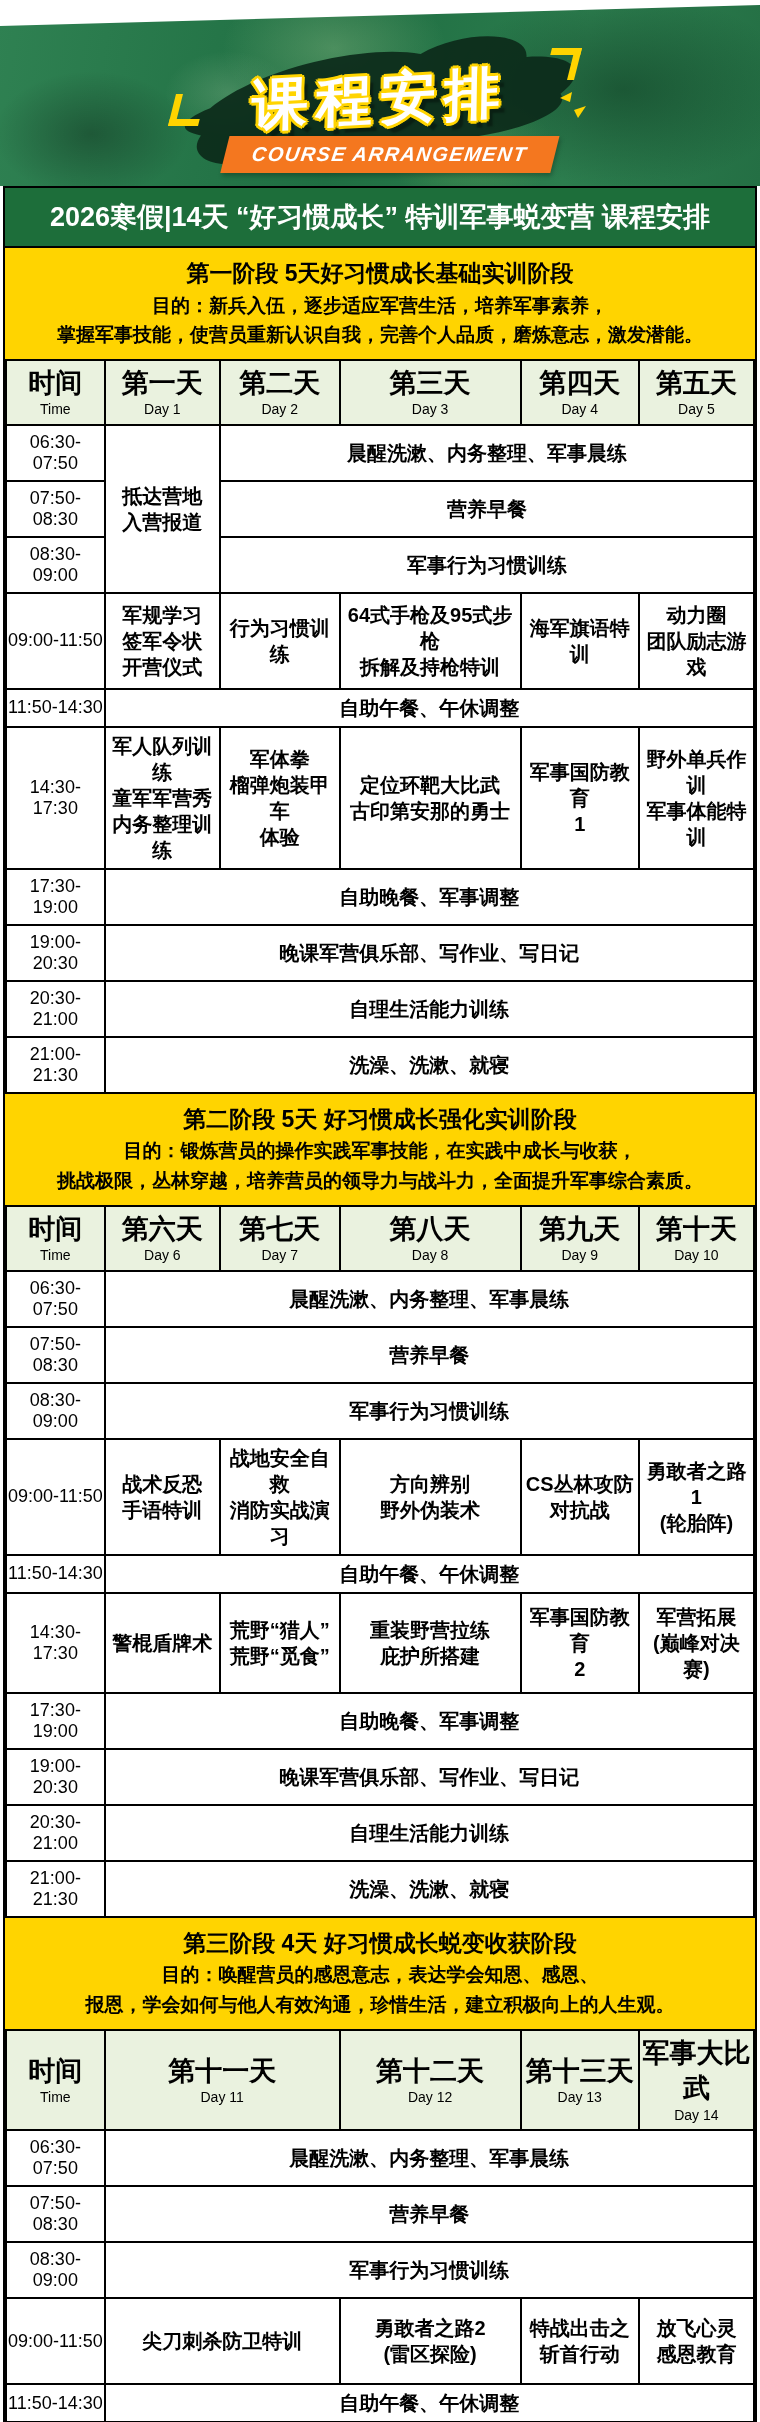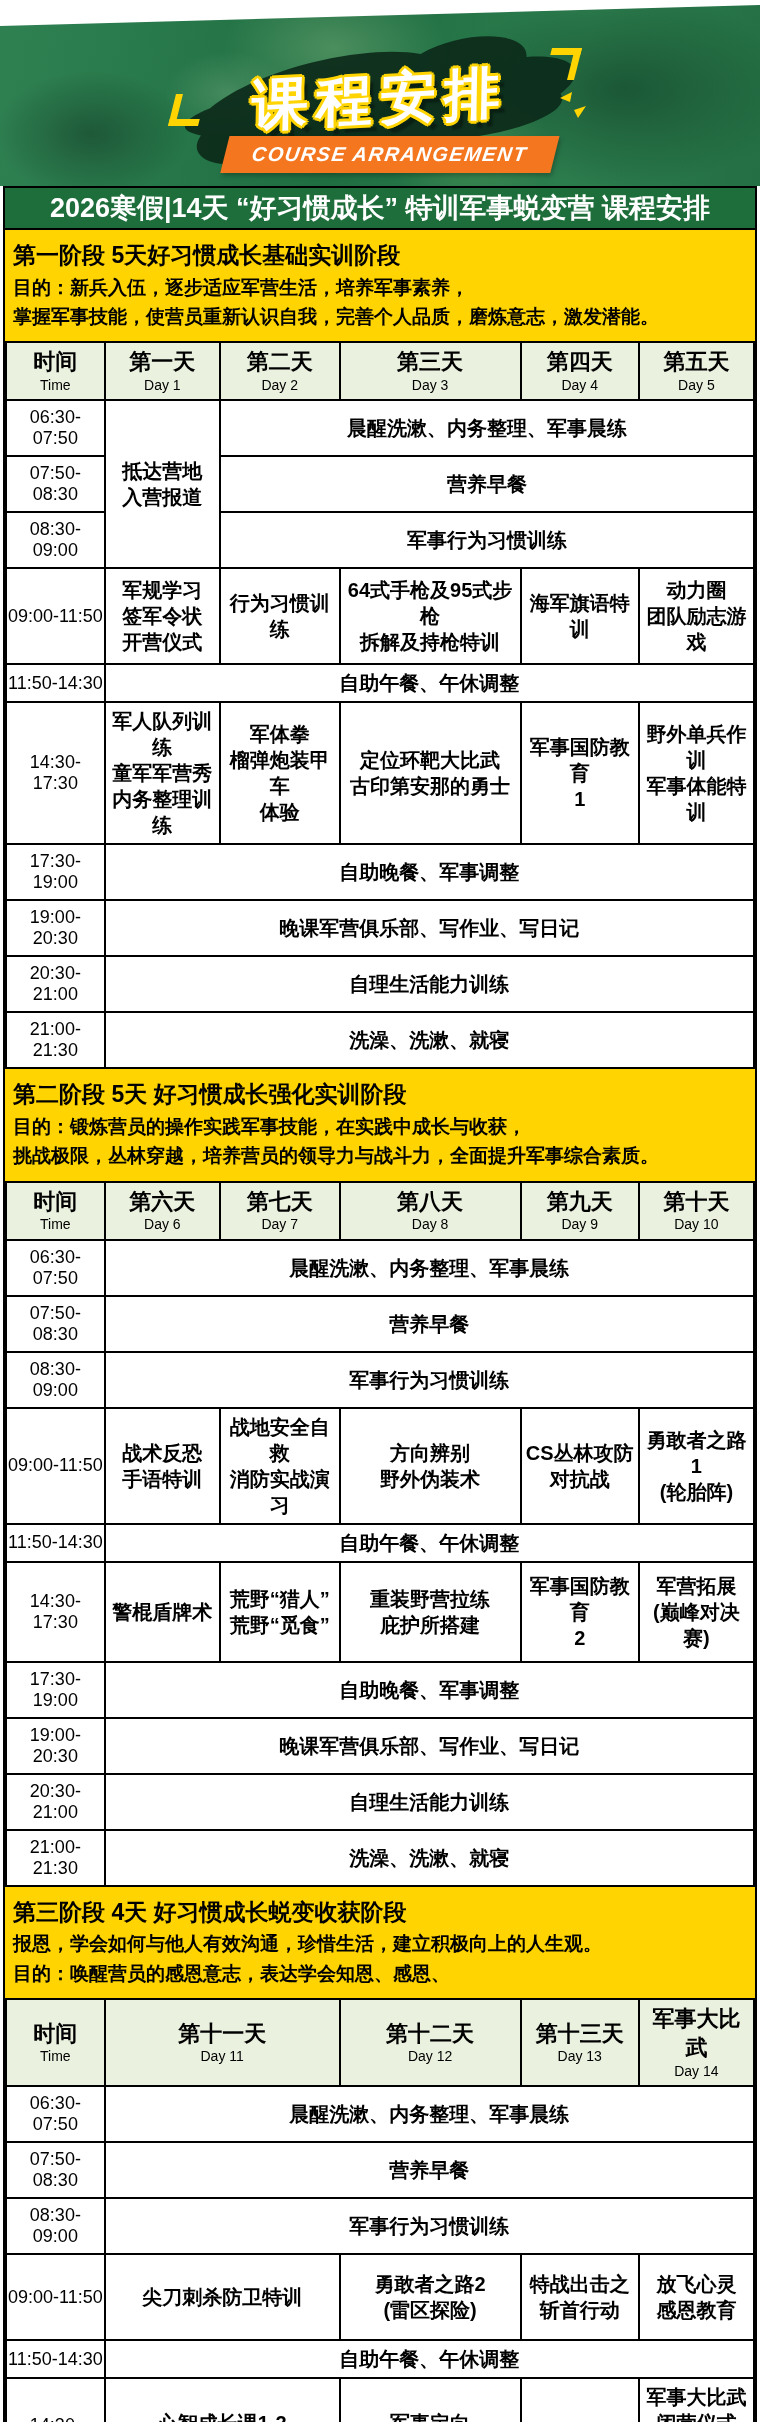--- a/index.html
+++ b/index.html
@@ -59,30 +59,30 @@
   .br { position: absolute; width: 30px; height: 32px; }
   .br-left { left: 172px; top: 94px; border-left: 7px solid #ffd400; border-bottom: 7px solid #ffd400; transform: skewX(-14deg); }
   .br-right { left: 548px; top: 48px; border-right: 7px solid #ffd400; border-top: 7px solid #ffd400; transform: skewX(-14deg); }
   .arrows { position: absolute; left: 560px; top: 92px; width: 26px; height: 30px; }
 
   
   .board { margin: 0 3px; border: 2px solid #000; background: #fff; }
   .main-title {
     background: #1d6e3a; color: #fff; text-align: center;
     font-size: 27px; font-weight: 700;
-    padding: 2px 4px; border-bottom: 2px solid #000;
-  }
-  .stage-head { background: #ffd400; text-align: left; padding: 8px 8px 10px; }
+    padding: 11px 4px; border-bottom: 2px solid #000;
+  }
+  .stage-head { background: #ffd400; text-align: center; padding: 8px 8px 10px; }
   .stage-title { font-size: 23px; font-weight: 700; line-height: 1.5; }
   .stage-purpose { font-size: 19px; font-weight: 600; line-height: 1.55; }
 
   table { width: 100%; border-collapse: collapse; table-layout: fixed; }
   th, td { border: 2px solid #000; text-align: center; vertical-align: middle; }
   th { background: #eaf2df; padding: 5px 2px; font-weight: 400; }
-  th .cn { font-size: 22px; font-weight: 700; line-height: 1.3; }
+  th .cn { font-size: 27px; font-weight: 700; line-height: 1.3; }
   th .en { font-size: 14px; font-weight: 400; line-height: 1.25; }
   td.t { font-size: 18px; font-weight: 400; padding: 6px 1px; background: #fff; }
   td.c { font-size: 20px; font-weight: 700; white-space: pre-line; line-height: 1.3; padding: 5px 2px; background: #fff; }
 </style>
 </head>
 <body>
 
 <div class="hero">
   <svg class="brush" viewBox="0 0 430 140">
     <path d="M40,62 C90,28 200,14 255,30 C300,10 365,18 360,44 C410,46 420,66 390,84
@@ -308,22 +308,22 @@
     </tr>
     <tr style="height:38px">
       <td class="t">21:00-21:30</td>
       <td class="c" colspan="5">洗澡、洗漱、就寝</td>
     </tr>
   </tbody>
     </table>
 
   <div class="stage-head">
     <div class="stage-title">第三阶段 4天 好习惯成长蜕变收获阶段</div>
+    <div class="stage-purpose">目的：唤醒营员的感恩意志，表达学会知恩、感恩、</div>
     <div class="stage-purpose">报恩，学会如何与他人有效沟通，珍惜生活，建立积极向上的人生观。</div>
-    <div class="stage-purpose">目的：唤醒营员的感恩意志，表达学会知恩、感恩、</div>
   </div>
 
   <table>
     <colgroup>
         <col style="width:13.2%">
         <col style="width:15.4%">
         <col style="width:16%">
         <col style="width:24.2%">
         <col style="width:15.8%">
         <col style="width:15.4%">

